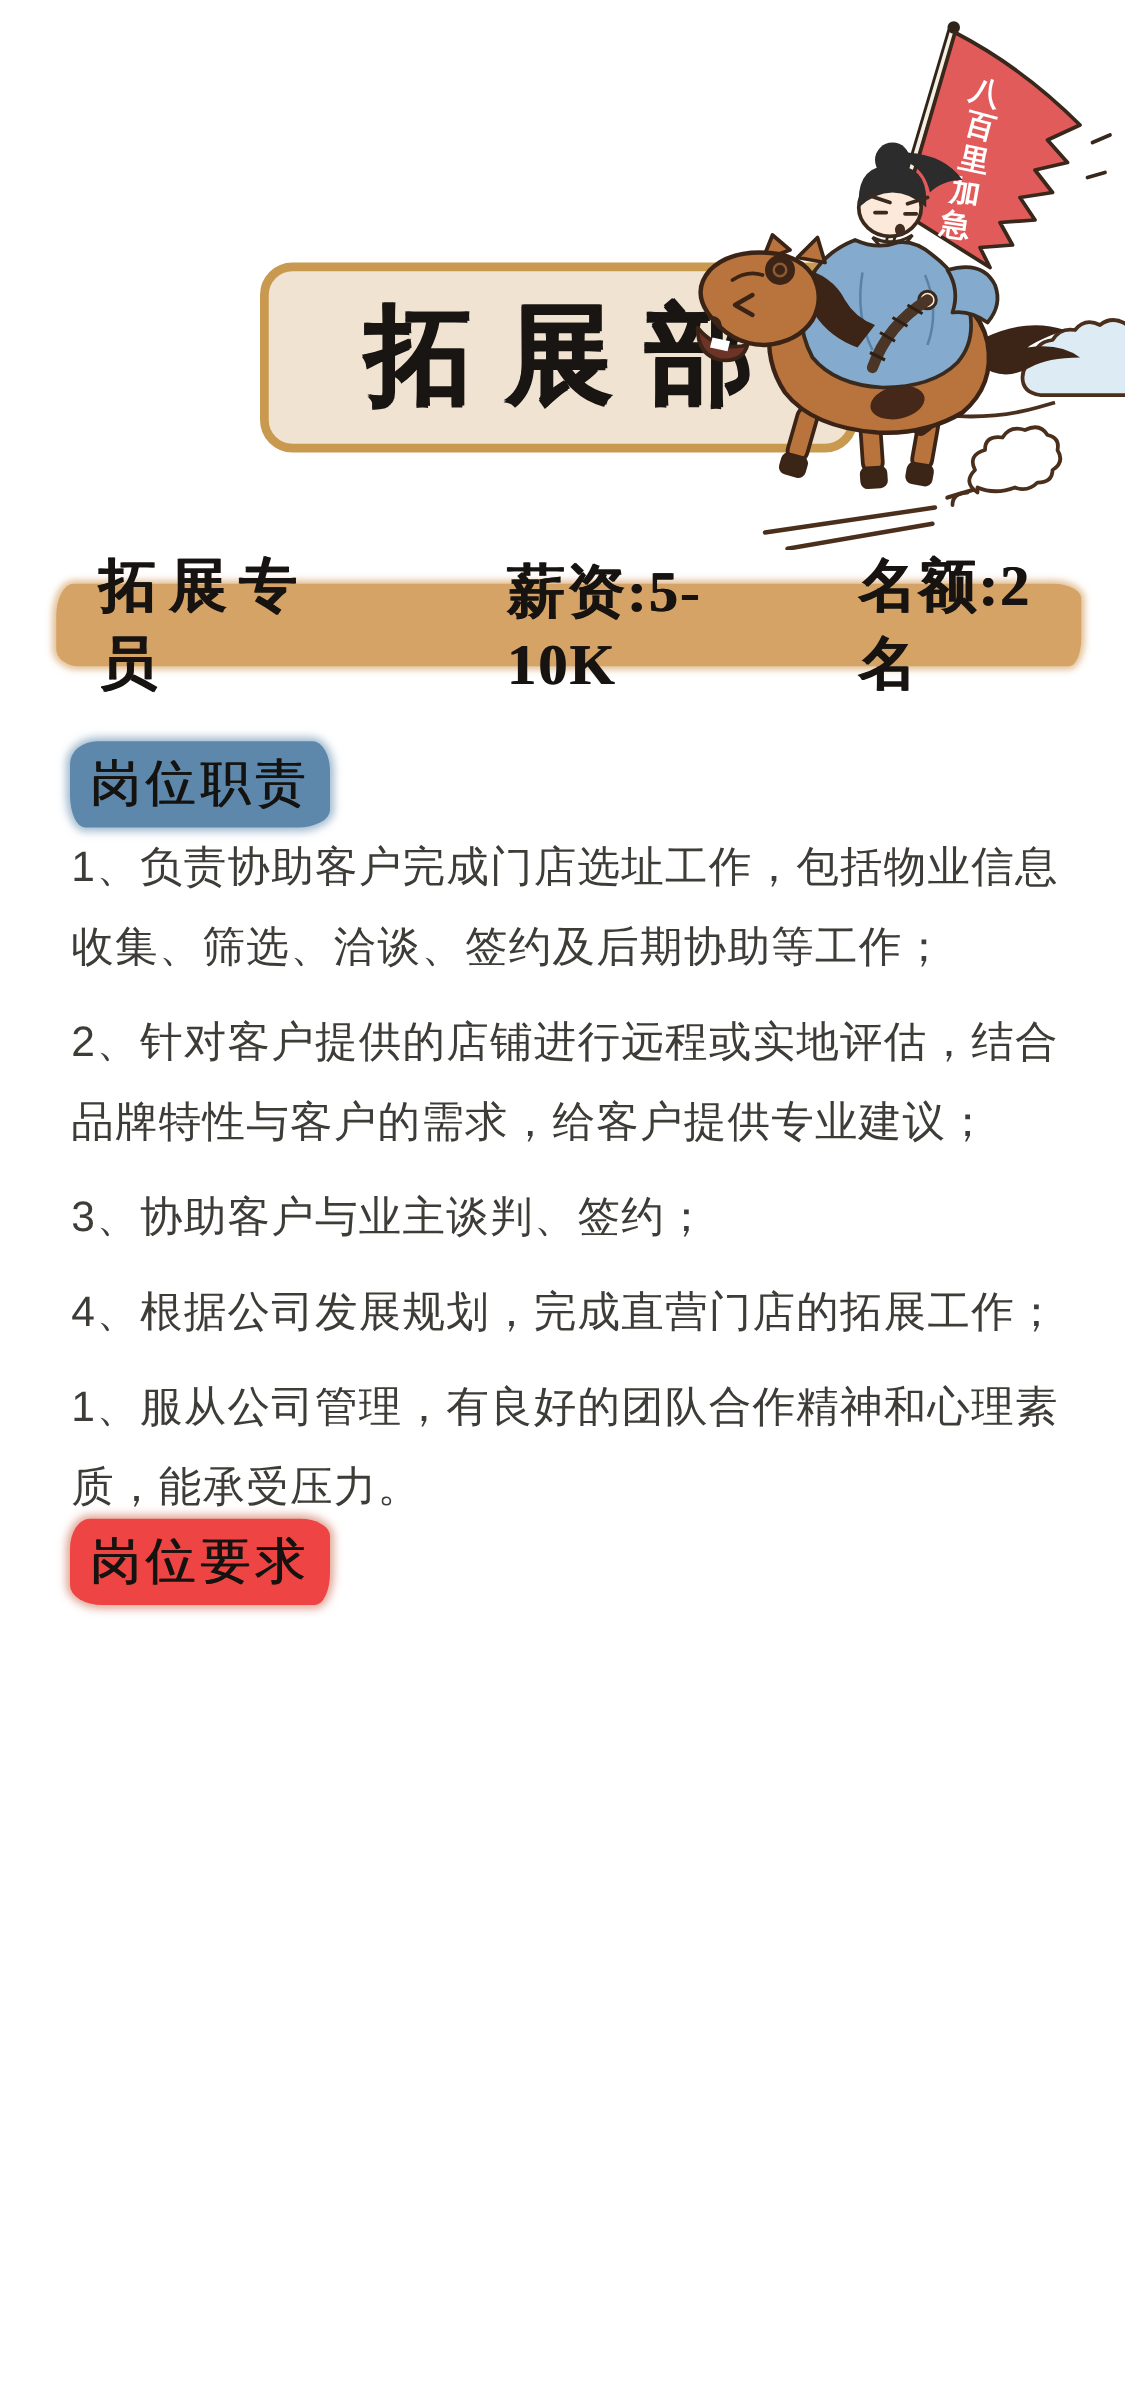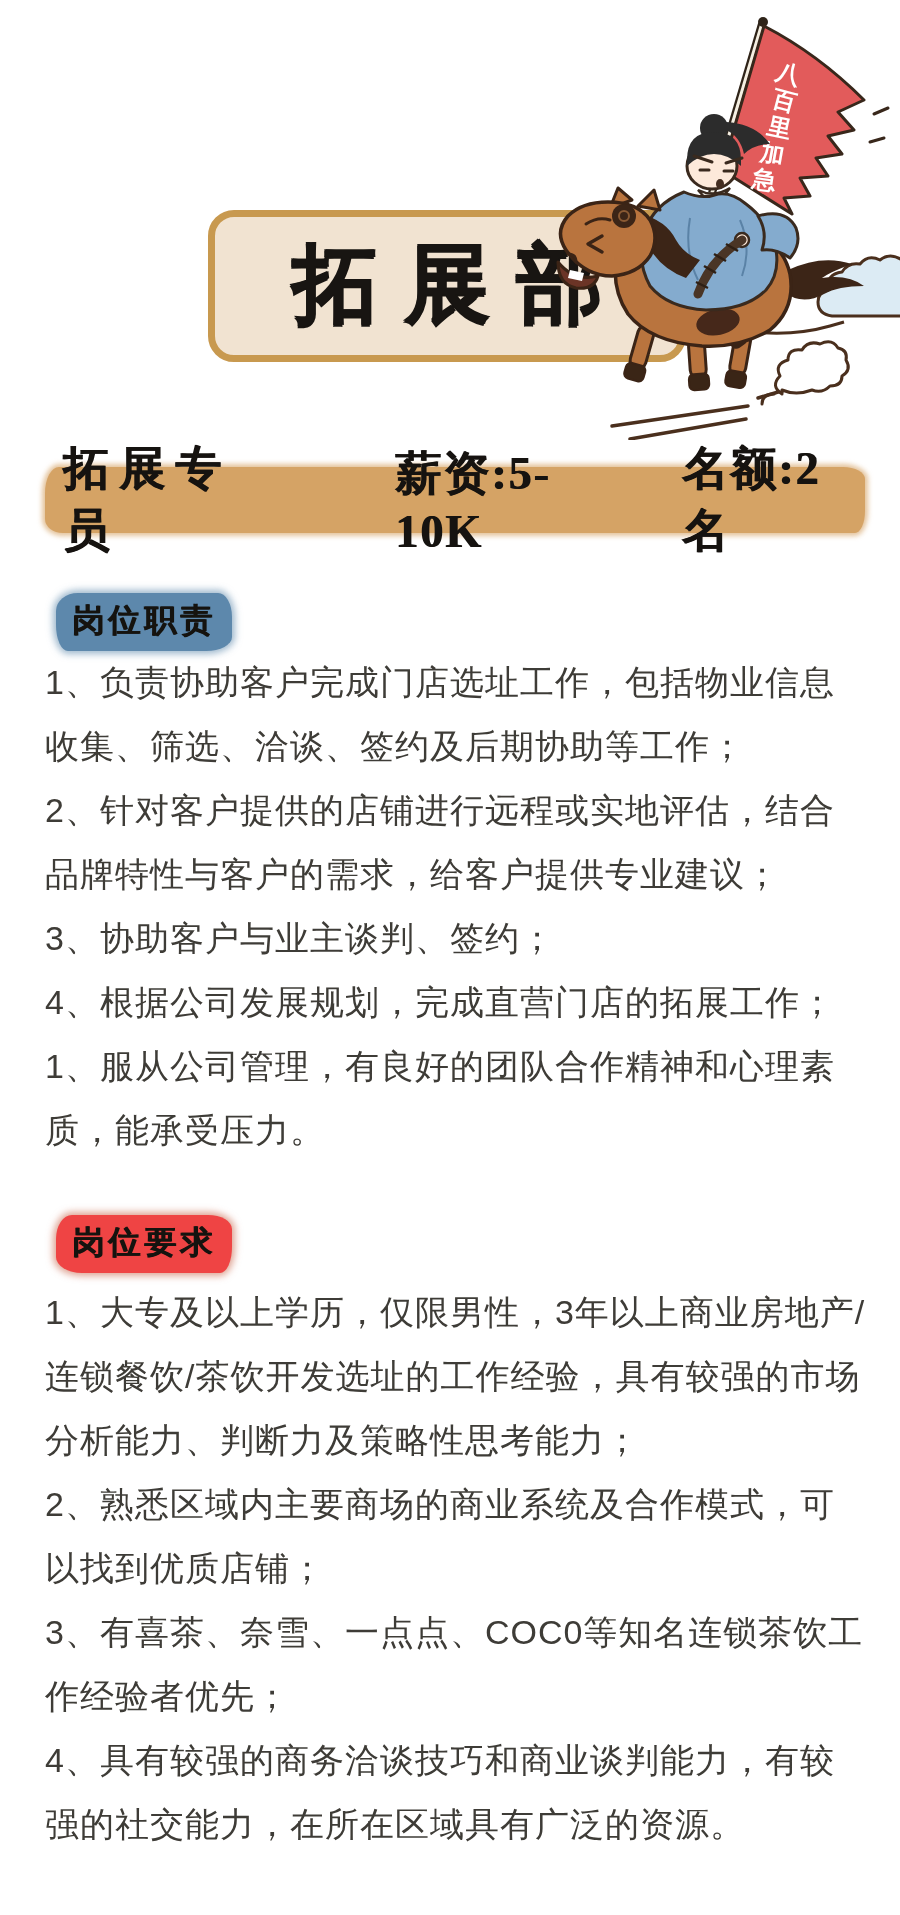--- a/index.html
+++ b/index.html
@@ -31,51 +31,51 @@
   
   .job-bar{
     position:absolute;left:45px;top:467px;width:820px;height:66px;
     background:#d5a365;
     border-radius:14px 22px 10px 18px / 26px 12px 22px 14px;
     box-shadow:0 0 5px 3px rgba(213,163,101,0.65);
     display:flex;align-items:center;
     font-family:"Liberation Serif","DejaVu Serif",serif;
     font-weight:bold;font-size:46px;color:#161310;
     text-shadow:1px 0 0 #161310;
-    box-sizing:border-box;padding-left:18px;
+    box-sizing:border-box;padding-left:34px;
   }
   .job-bar .pos{letter-spacing:10px;}
   .job-bar .salary{margin-left:112px;letter-spacing:2px;}
   .job-bar .quota{margin-left:48px;letter-spacing:2px;}
   
   .badge{
     position:absolute;left:56px;
     font-family:"Liberation Serif","DejaVu Serif",serif;
-    font-weight:bold;font-size:32px;color:#15130f;
+    font-weight:normal;font-size:40px;color:#15130f;
     text-shadow:1px 0 0 #15130f;
     padding:6px 16px 8px;
     letter-spacing:4px;
   }
   .badge-resp{
     top:593px;background:#5d88ac;
     border-radius:22px 14px 26px 12px / 18px 24px 14px 26px;
     box-shadow:0 0 7px 3px rgba(93,136,172,0.6);
   }
   .badge-req{
     top:1215px;background:#ef4444;
     border-radius:16px 24px 12px 26px / 24px 14px 26px 16px;
     box-shadow:0 0 7px 3px rgba(201,105,79,0.6);
   }
   
   .body-text{
     position:absolute;left:45px;width:824px;
     font-size:34px;line-height:64px;letter-spacing:1px;
     color:#3e3c37;
   }
-  .body-text p{margin:0;}
+  .body-text p{margin:12px;}
   .block-resp{top:650px;}
   .block-req{top:1280px;}
 </style>
 </head>
 <body>
 
 <div class="poster">
 
   <div class="title-box">
     <span class="dept">拓展部</span>
@@ -182,20 +182,14 @@
   <div class="badge badge-resp">岗位职责</div>
   <div class="body-text block-resp">
     <p>1、负责协助客户完成门店选址工作，包括物业信息收集、筛选、洽谈、签约及后期协助等工作；</p>
     <p>2、针对客户提供的店铺进行远程或实地评估，结合品牌特性与客户的需求，给客户提供专业建议；</p>
     <p>3、协助客户与业主谈判、签约；</p>
     <p>4、根据公司发展规划，完成直营门店的拓展工作；</p>
     <p>1、服从公司管理，有良好的团队合作精神和心理素质，能承受压力。</p>
   </div>
 
   <div class="badge badge-req">岗位要求</div>
-  <div class="body-text block-req">
-    <p>1、大专及以上学历，仅限男性，3年以上商业房地产/连锁餐饮/茶饮开发选址的工作经验，具有较强的市场分析能力、判断力及策略性思考能力；</p>
-    <p>2、熟悉区域内主要商场的商业系统及合作模式，可以找到优质店铺；</p>
-    <p>3、有喜茶、奈雪、一点点、COC0等知名连锁茶饮工作经验者优先；</p>
-    <p>4、具有较强的商务洽谈技巧和商业谈判能力，有较强的社交能力，在所在区域具有广泛的资源。</p>
-  </div>
 
 </div>
 
 </body></html>

